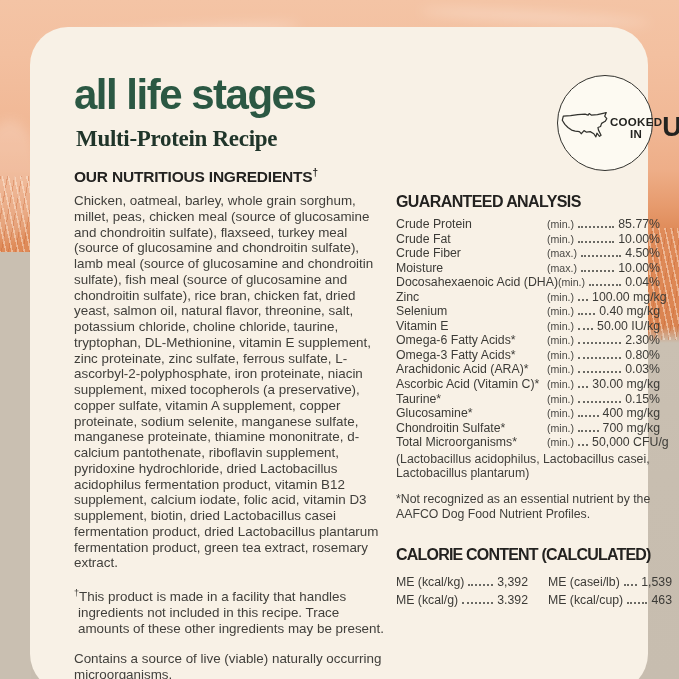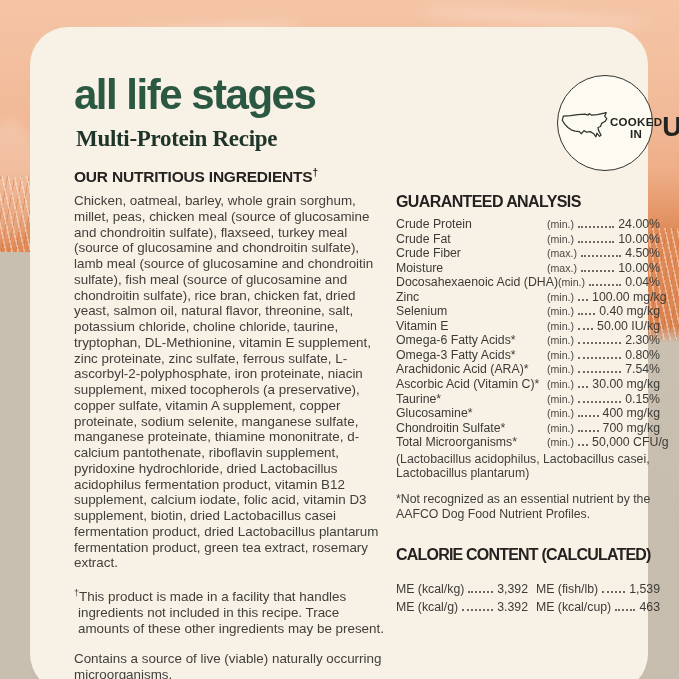--- a/index.html
+++ b/index.html
@@ -95,22 +95,22 @@
   }
   .ga-label { flex: 0 0 auto; min-width: 151px; color: #3c3b37; }
   .ga-basis { flex: 0 0 auto; font-size: 10.6px; color: #4a4945; }
   .dots { flex: 1 1 auto; min-width: 10px; border-bottom: 2px dotted #6b6a64; margin: 0 4px 2px 4px; }
   .ga-value { flex: 0 0 auto; color: #3c3b37; }
   .ga-note { font-size: 12.3px; line-height: 14.4px; margin-top: 2px; color: #403f3b; }
   .ga-footnote { font-size: 12.3px; line-height: 15px; margin-top: 11px; color: #403f3b; }
 
   .cal-heading { margin-top: 24px; letter-spacing: -0.8px; }
   .cal-grid {
-    margin-top: 18px;
-    display: grid; grid-template-columns: 132px 124px; column-gap: 8px;
+    margin-top: 11px;
+    display: grid; grid-template-columns: 132px 124px; column-gap: 20px;
     grid-template-rows: repeat(2, 18px); grid-auto-flow: column;
   }
   .cal-entry { display: flex; align-items: baseline; font-size: 12.3px; white-space: nowrap; color: #3c3b37; }
 </style>
 </head>
 <body>
 
 <div class="backdrop">
   <div class="sky-streak streak-1"></div>
   <div class="sky-streak streak-2"></div>
@@ -144,21 +144,21 @@
   </div>
 
   <div class="right-col">
     <div class="ga-heading">GUARANTEED ANALYSIS</div>
 
     <div class="ga-rows">
       <div class="ga-row">
           <span class="ga-label">Crude Protein</span>
           <span class="ga-basis">(min.)</span>
           <span class="dots"></span>
-          <span class="ga-value">24.00%</span>
+          <span class="ga-value">85.77%</span>
         </div>
         <div class="ga-row">
           <span class="ga-label">Crude Fat</span>
           <span class="ga-basis">(min.)</span>
           <span class="dots"></span>
           <span class="ga-value">10.00%</span>
         </div>
         <div class="ga-row">
           <span class="ga-label">Crude Fiber</span>
           <span class="ga-basis">(max.)</span>
@@ -204,21 +204,21 @@
         <div class="ga-row">
           <span class="ga-label">Omega-3 Fatty Acids*</span>
           <span class="ga-basis">(min.)</span>
           <span class="dots"></span>
           <span class="ga-value">0.80%</span>
         </div>
         <div class="ga-row">
           <span class="ga-label">Arachidonic Acid (ARA)*</span>
           <span class="ga-basis">(min.)</span>
           <span class="dots"></span>
-          <span class="ga-value">7.54%</span>
+          <span class="ga-value">0.03%</span>
         </div>
         <div class="ga-row">
           <span class="ga-label">Ascorbic Acid (Vitamin C)*</span>
           <span class="ga-basis">(min.)</span>
           <span class="dots"></span>
           <span class="ga-value">30.00 mg/kg</span>
         </div>
         <div class="ga-row">
           <span class="ga-label">Taurine*</span>
           <span class="ga-basis">(min.)</span>
@@ -254,21 +254,21 @@
           <span>ME (kcal/kg)</span>
           <span class="dots"></span>
           <span>3,392</span>
         </div>
         <div class="cal-entry">
           <span>ME (kcal/g)</span>
           <span class="dots"></span>
           <span>3.392</span>
         </div>
         <div class="cal-entry">
-          <span>ME (fish/lb)</span>
+          <span>ME (casei/lb)</span>
           <span class="dots"></span>
           <span>1,539</span>
         </div>
         <div class="cal-entry">
           <span>ME (kcal/cup)</span>
           <span class="dots"></span>
           <span>463</span>
         </div>
     </div>
   </div>

